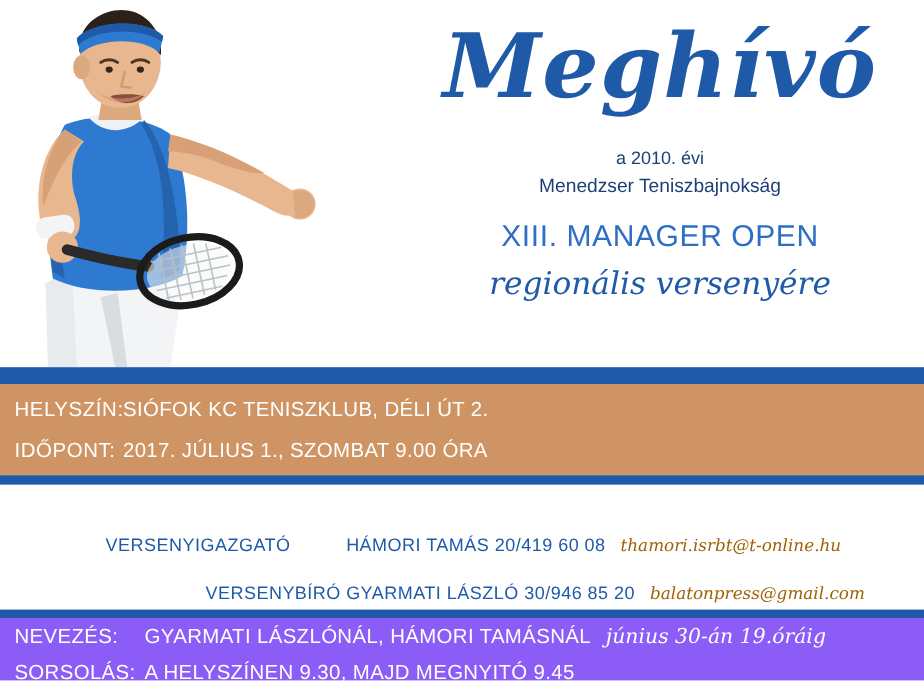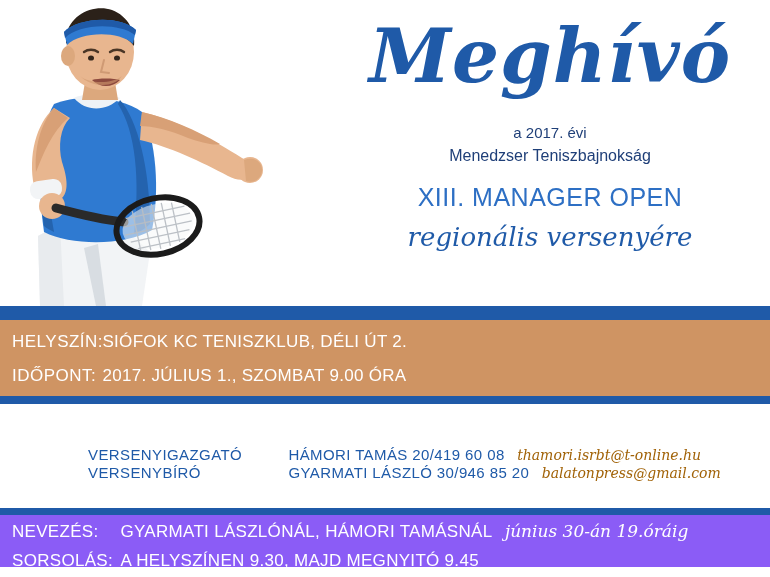--- a/index.html
+++ b/index.html
@@ -172,21 +172,21 @@
     display: inline-block;
     margin-left: 8px;
     font-family: "DejaVu Serif", serif;
     font-style: italic;
     font-size: 14px;
     color: #a16207;
     vertical-align: baseline;
   }
   #staff-row-0 { top: 10px; }
   #staff-row-1 { top: 42px; }
-  #staff-row-2 { top: 60px; }
+  #staff-row-2 { top: 82px; text-align: right; }
 
   
   .bar-blue-bottom {
     position: absolute;
     left: 0;
     top: 508px;
     width: 770px;
     height: 7px;
     background: #1f5aa8;
   }
@@ -300,21 +300,21 @@
         <ellipse cx="117" cy="58" rx="3" ry="2.6" fill="#33261c"></ellipse>
         <path d="M104 60 L101 72 L109 73" stroke="#cf9a74" stroke-width="2" fill="none" stroke-linecap="round"></path>
         <path d="M92 80 C100 88 112 88 120 80 C114 78 98 78 92 80 Z" fill="#8d4a3e"></path>
 
         <path d="M80 76 C92 88 114 88 122 76 C112 84 90 84 80 76 Z" fill="#d09a70" opacity="0.6"></path>
       </svg>
     </div>
 
     <div class="hero-text">
       <div class="title-script">Meghívó</div>
-      <div class="subtitle-1">a 2017. évi</div>
+      <div class="subtitle-1">a 2010. évi</div>
       <div class="subtitle-2">Menedzser Teniszbajnokság</div>
       <div class="open-title">XIII. MANAGER OPEN</div>
       <div class="open-sub">regionális versenyére</div>
     </div>
   </div>
 
   <div class="bar-blue-top"></div>
 
   <div class="band-orange-1">
     <div class="venue-row" id="venue-location">

